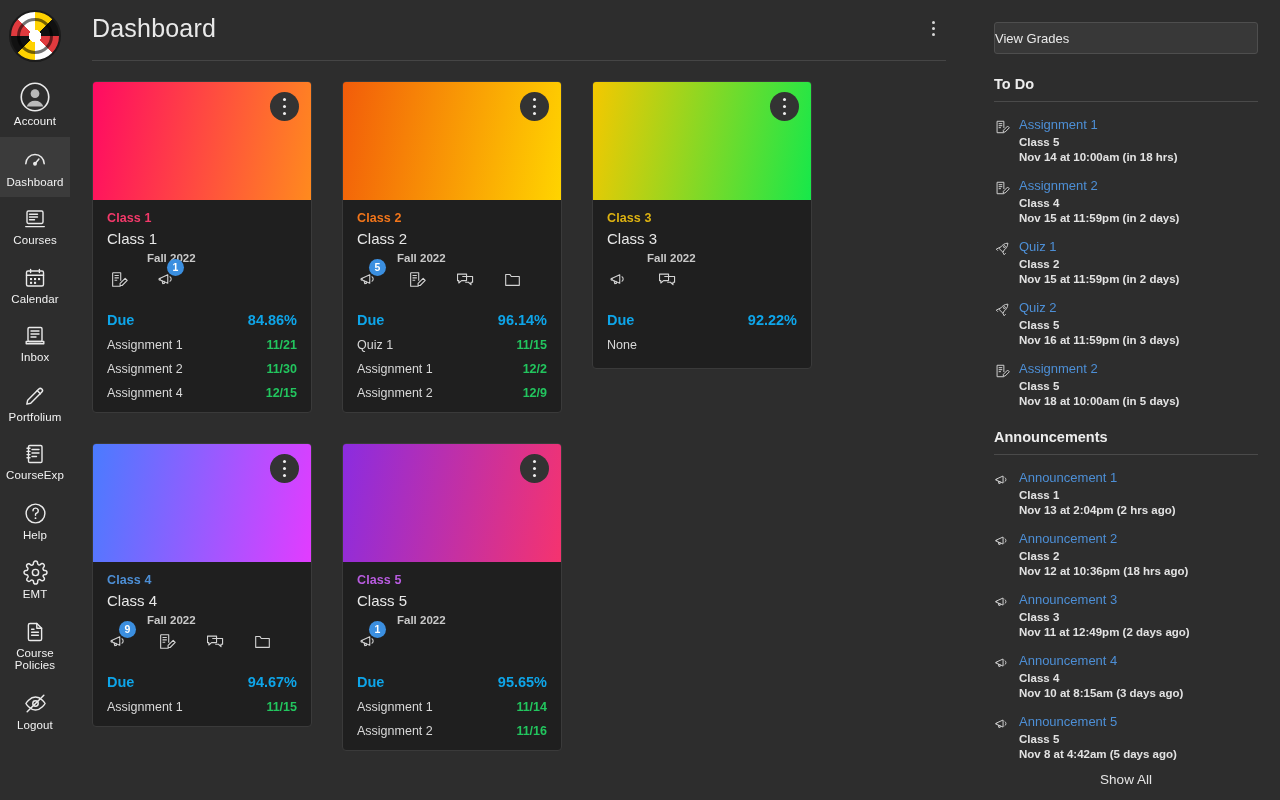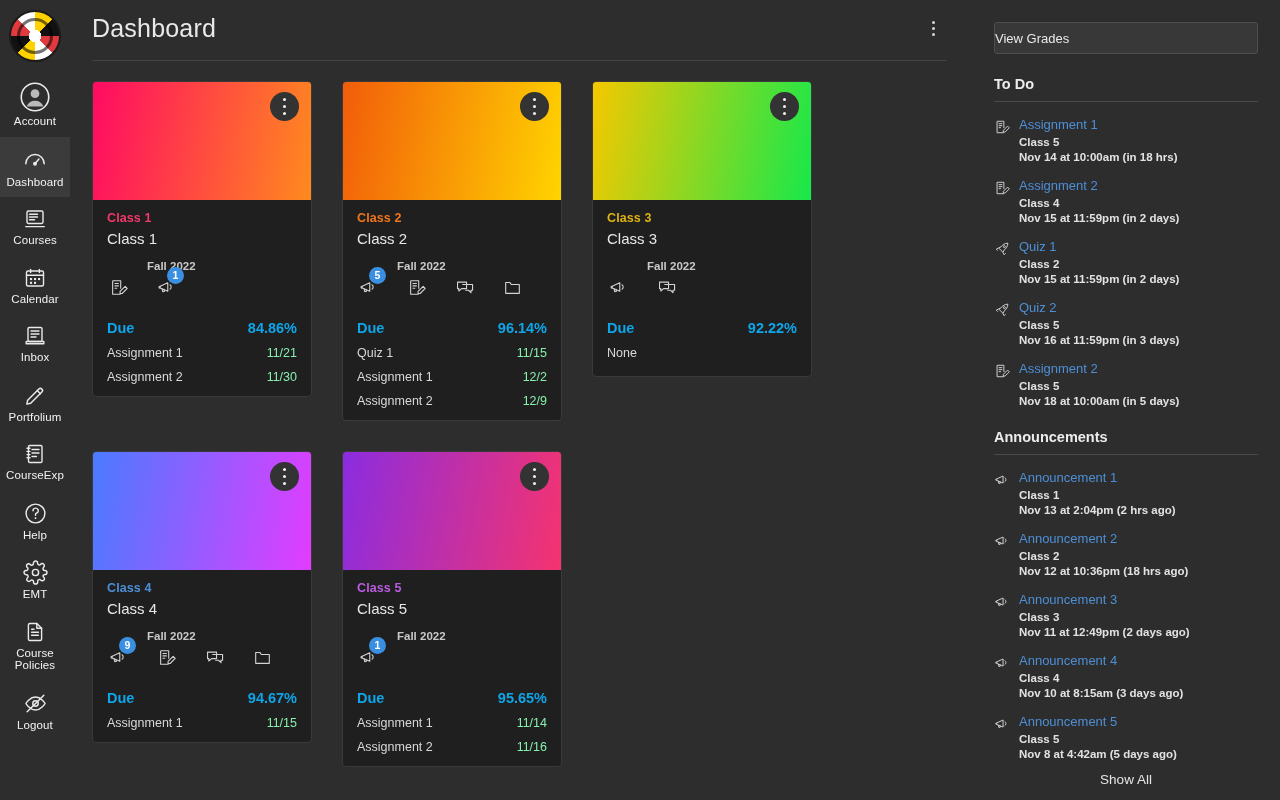--- a/index.html
+++ b/index.html
@@ -93,21 +93,21 @@
     position: absolute; top: 10px; right: 12px;
     width: 29px; height: 29px; border-radius: 50%;
     background: #333; border: none;
     display: flex; flex-direction: column; align-items: center; justify-content: center; gap: 3.5px;
     cursor: pointer;
   }
   .card-kebab i { width: 3.5px; height: 3.5px; border-radius: 50%; background: #f0f0f0; display: block; }
   .card-body { padding: 11px 14px 0 14px; }
   .card-nickname { font-size: 12.5px; font-weight: 700; letter-spacing: .1px; }
   .card-term-title { font-size: 15px; color: #e7e7e7; margin-top: 5px; font-weight: 400; }
-  .card-term { font-size: 11.5px; color: #c9c9c9; margin-top: 13px; font-weight: 700; padding-left: 40px; }
+  .card-term { font-size: 11.5px; color: #c9c9c9; margin-top: 5px; font-weight: 700; padding-left: 40px; }
   .card-icons {
     display: flex; align-items: flex-start; gap: 29px;
     margin-top: 6px; height: 28px; padding-left: 2px;
   }
   .card-icon-wrap { position: relative; cursor: pointer; }
   .card-icon-wrap svg { display: block; }
   .icon-badge {
     position: absolute; top: -11px; left: 10px;
     min-width: 17px; height: 17px; padding: 0 4px;
     border-radius: 9px; background: #3b8fe0;
@@ -119,21 +119,21 @@
     display: flex; justify-content: space-between; align-items: baseline;
     padding: 14px 14px 0 14px;
     font-size: 14.5px; font-weight: 700; color: #0ea5e9;
   }
   .card-list { padding: 0 14px 12px 14px; }
   .card-list-row {
     display: flex; justify-content: space-between; align-items: baseline;
     padding: 10px 0 0 0;
     font-size: 12.5px; color: #d8d8d8;
   }
-  .card-list-row .row-val { color: #86efac; }
+  .card-list-row .row-val { color: #22c55e; font-weight: bold; }
   .card-none { padding: 10px 14px 16px 14px; font-size: 12.5px; color: #d8d8d8; }
 
   
   #right-sidebar {
     width: 300px; flex: 0 0 300px; height: 800px;
     background: #2d2d2d;
     padding: 22px 22px 0 14px;
     overflow: hidden;
   }
   #view-grades-btn {
@@ -332,20 +332,24 @@
           </div>
           <div class="card-list">
             <div class="card-list-row">
               <span>Assignment 1</span>
               <span class="row-val">11/21</span>
             </div>
             <div class="card-list-row">
               <span>Assignment 2</span>
               <span class="row-val">11/30</span>
             </div>
+            <div class="card-list-row">
+              <span>Assignment 4</span>
+              <span class="row-val">12/15</span>
+            </div>
           </div>
         </div>
         <div class="course-card">
           <div class="card-banner" style="background: linear-gradient(100deg, rgb(242, 92, 10) 0%, rgb(255, 212, 0) 100%);">
             <button class="card-kebab">
               <i></i>
               <i></i>
               <i></i>
             </button>
           </div>

